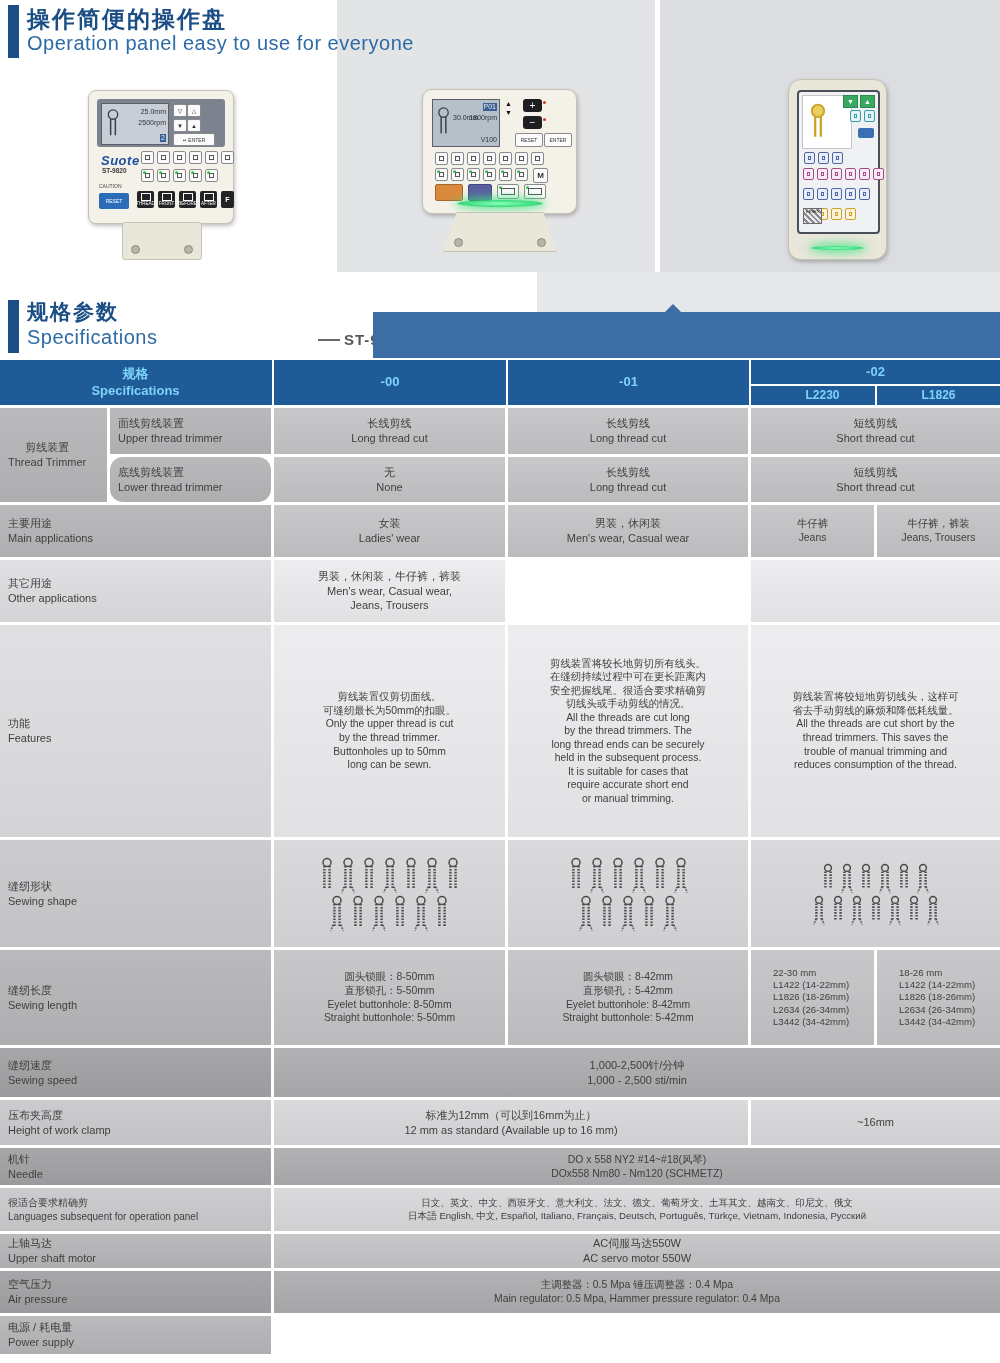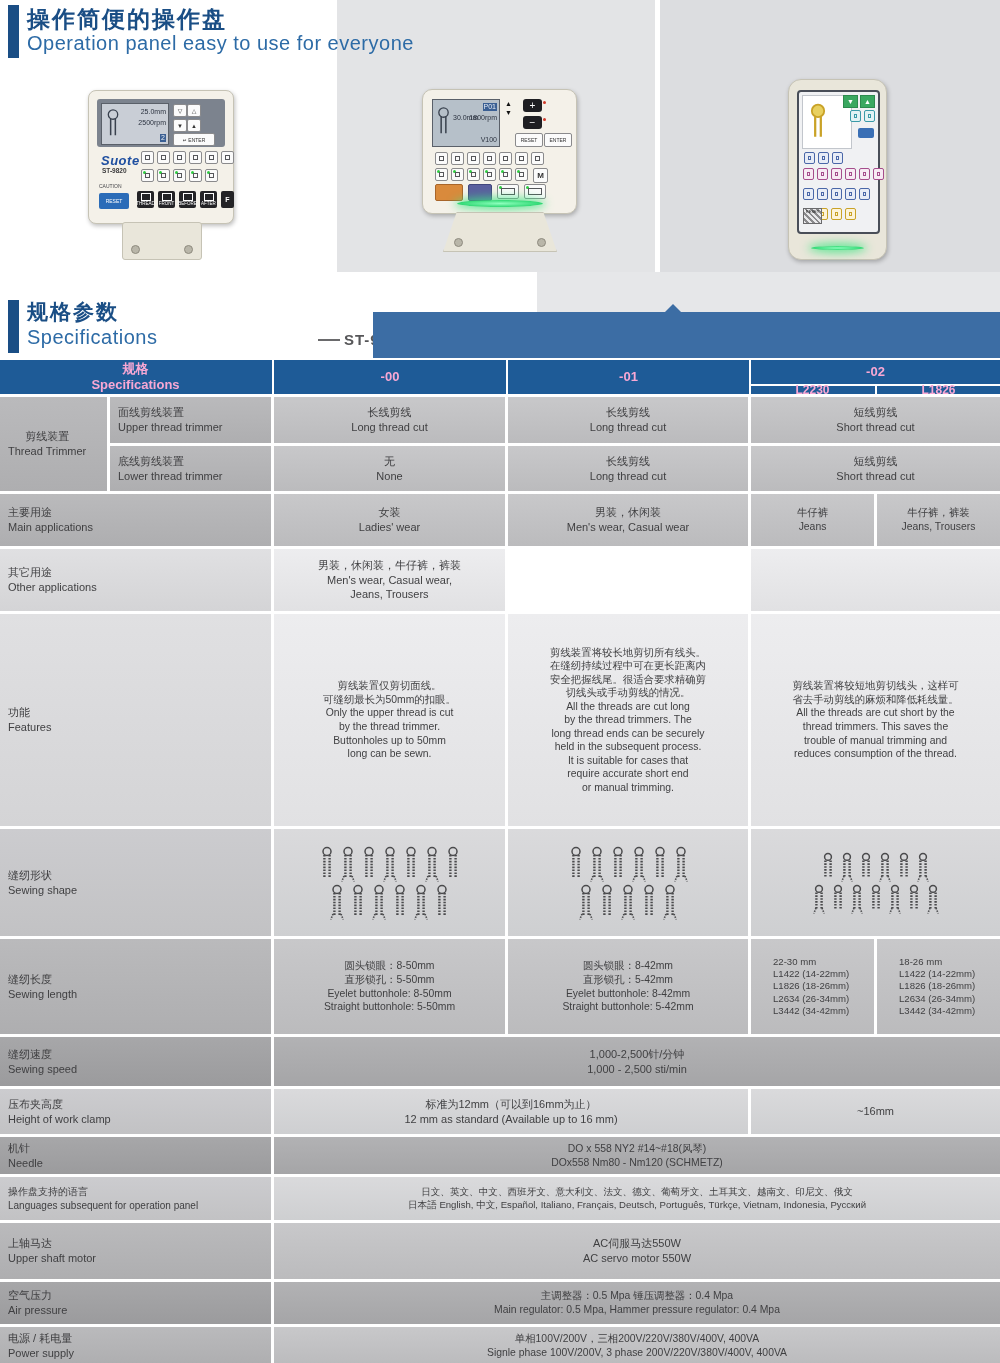--- a/index.html
+++ b/index.html
@@ -24,21 +24,21 @@
         text-align:center;font-size:10px;line-height:15px;}
   .mbox.b1{background:#6a6a6c;color:#fff;}
   .mbox.b2{background:#e4e4e6;border:1px solid #7d7d80;color:#3c3c3e;}
   .band{position:absolute;left:373px;top:312px;width:627px;height:46px;background:#3c6da4;}
   .band .notch{position:absolute;left:292px;top:-8px;width:0;height:0;
         border-left:8px solid transparent;border-right:8px solid transparent;border-bottom:8px solid #3c6da4;}
 
   
   #tbl{position:absolute;left:0;top:360px;width:1000px;display:flex;flex-direction:column;gap:3px;}
   .trow{position:relative;width:1000px;}
-  .thead{height:34px;background:#1e5b97;color:#f9a8d4;}
+  .thead{height:45px;background:#1e5b97;color:#7dd3fc;}
   .hsep{position:absolute;top:0;bottom:0;width:2px;background:#fff;}
   .hcell{position:absolute;display:flex;flex-direction:column;align-items:center;justify-content:center;
          font-weight:bold;font-size:13px;line-height:1.25;}
   .cell{position:absolute;top:0;bottom:0;display:flex;flex-direction:column;align-items:center;
         justify-content:center;text-align:center;overflow:hidden;}
   .ct{white-space:pre-line;font-size:11px;line-height:1.32;color:#3f3f41;}
   .lab{align-items:flex-start;text-align:left;padding-left:8px;box-sizing:border-box;}
   .lab .ct{font-size:11px;}
   
   .c0{left:0;width:271px;} .c1{left:274px;width:231px;} .c2{left:508px;width:240px;}
@@ -316,21 +316,21 @@
       </div>
     <div class="hsep" style="left:506px;"></div>
     <div class="hcell" style="left:508px;width:241px;top:0;bottom:0;">
         <span>-01</span>
       </div>
     <div class="hsep" style="left:749px;"></div>
     <div class="hcell" style="left:751px;width:249px;top:0;height:24px;">
         <span>-02</span>
       </div>
     <div style="position:absolute;left:751px;width:249px;top:24px;height:2px;background:#fff;"></div>
-    <div class="hcell" style="left:751px;width:123px;top:26px;bottom:0;font-size:12px;">
+    <div class="hcell" style="left:751px;width:123px;top:26px;bottom:0;font-size:12px;padding-left:10px;">
         <span>L2230</span>
       </div>
     <div class="hsep" style="left:875px;top:26px;"></div>
     <div class="hcell" style="left:877px;width:123px;top:26px;bottom:0;font-size:12px;">
         <span>L1826</span>
       </div>
   </div>
 
   <div class="trow vmid" style="height:94px;">
     <div class="cell lab" style="left:0;width:107px;top:0;height:94px;text-align:center;">
@@ -344,21 +344,21 @@
 Long thread cut</div>
       </div>
     <div class="cell c2" style="top:0;height:46px;bottom:auto;">
         <div class="ct">长线剪线
 Long thread cut</div>
       </div>
     <div class="cell c3_4" style="top:0;height:46px;bottom:auto;">
         <div class="ct">短线剪线
 Short thread cut</div>
       </div>
-    <div class="cell lab" style="left:110px;width:161px;top:49px;height:45px;">
+    <div class="cell lab" style="left:110px;width:161px;top:49px;height:45px;border-radius:13px;">
       <div class="ct"><span>底线剪线装置</span><br><span>Lower thread trimmer</span></div>
     </div>
     <div class="cell c1" style="top:49px;height:45px;bottom:auto;">
         <div class="ct">无
 None</div>
       </div>
     <div class="cell c2" style="top:49px;height:45px;bottom:auto;">
         <div class="ct">长线剪线
 Long thread cut</div>
       </div>
@@ -752,29 +752,29 @@
       <div class="ct"><span>机针</span><br><span>Needle</span></div>
     </div>
     <div class="cell c1_4 small">
         <div class="ct">DO x 558 NY2 #14~#18(风琴)
 DOx558 Nm80 - Nm120 (SCHMETZ)</div>
       </div>
   </div>
 
   <div class="trow vlight2" style="height:43px;">
     <div class="cell lab c0">
-      <div class="ct" style="font-size:10px;"><span>操作盘支持的语言</span><br><span>Languages subsequent for operation panel</span></div>
+      <div class="ct" style="font-size:10px;"><span>很适合要求精确剪</span><br><span>Languages subsequent for operation panel</span></div>
     </div>
     <div class="cell c1_4 tiny">
         <div class="ct">日文、英文、中文、西班牙文、意大利文、法文、德文、葡萄牙文、土耳其文、越南文、印尼文、俄文
 日本語 English, 中文, Español, Italiano, Français, Deutsch, Português, Türkçe, Vietnam, Indonesia, Русский</div>
       </div>
   </div>
 
-  <div class="trow vmid" style="height:56px;">
+  <div class="trow vmid" style="height:34px;">
     <div class="cell lab c0">
       <div class="ct"><span>上轴马达</span><br><span>Upper shaft motor</span></div>
     </div>
     <div class="cell c1_4">
         <div class="ct">AC伺服马达550W
 AC servo motor 550W</div>
       </div>
   </div>
 
   <div class="trow vdark" style="height:42px;">
@@ -784,19 +784,15 @@
     <div class="cell c1_4 small">
         <div class="ct">主调整器：0.5 Mpa 锤压调整器：0.4 Mpa
 Main regulator: 0.5 Mpa, Hammer pressure regulator: 0.4 Mpa</div>
       </div>
   </div>
 
   <div class="trow vmid" style="height:38px;">
     <div class="cell lab c0">
       <div class="ct"><span>电源 / 耗电量</span><br><span>Power supply</span></div>
     </div>
-    <div class="cell c1_4 small">
-        <div class="ct">单相100V/200V，三相200V/220V/380V/400V, 400VA
-Signle phase 100V/200V, 3 phase 200V/220V/380V/400V, 400VA</div>
-      </div>
   </div>
 
 </div>
 
 </body></html>

